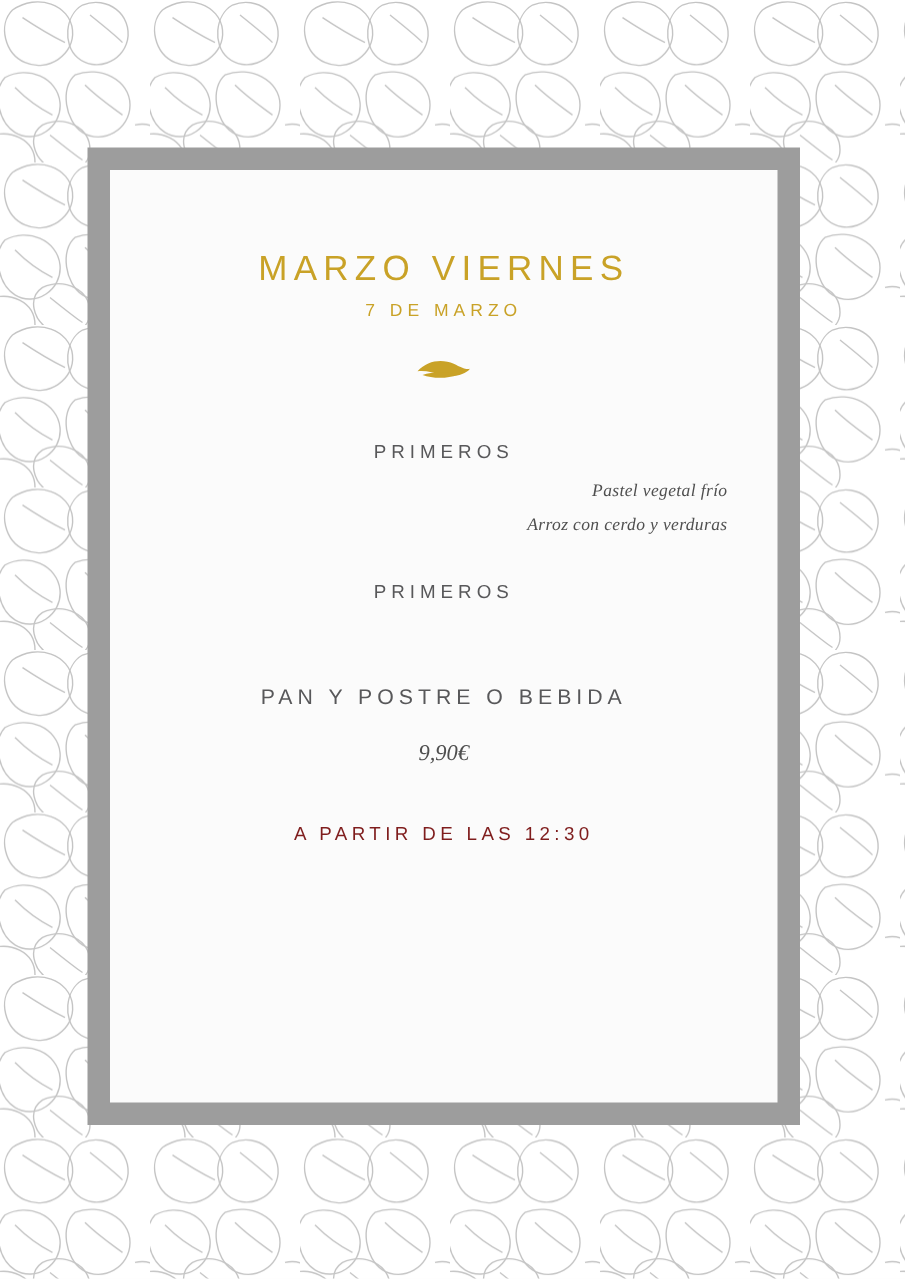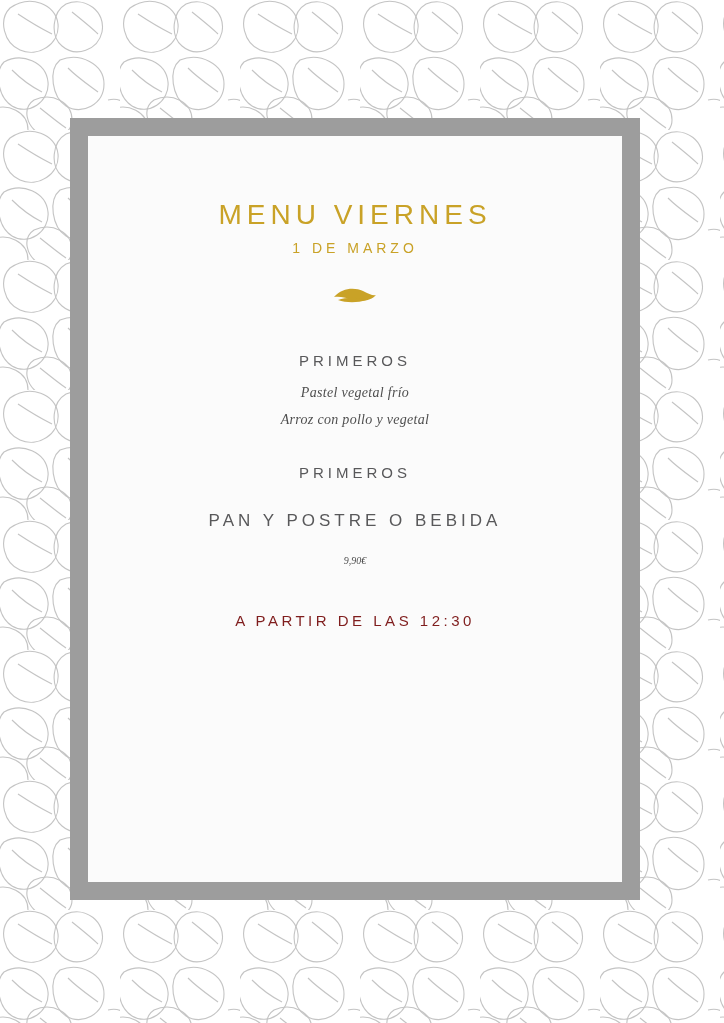--- a/index.html
+++ b/index.html
@@ -104,34 +104,35 @@
     margin: 0 0 16px 0;
   }
 
   .dish {
     font-family: "Liberation Serif", serif;
     font-style: italic;
     font-size: 14px;
     color: #4f4f4f;
     margin: 0 0 11px 0;
     letter-spacing: 0.3px;
+    text-align: right;
   }
 
   .highlight-title {
     font-size: 17px;
     letter-spacing: 4px;
     color: #58585a;
     font-weight: 400;
-    margin: 30px 0 0 0;
+    margin: 66px 0 0 0;
   }
 
   .price {
     font-family: "Liberation Serif", serif;
     font-style: italic;
-    font-size: 10px;
+    font-size: 18px;
     color: #4f4f4f;
     margin: 24px 0 0 0;
   }
 
   .footer-note {
     font-size: 15px;
     letter-spacing: 3.5px;
     color: #7f1d1d;
     font-weight: 400;
     margin: 46px 0 0 0;
@@ -164,34 +165,34 @@
     </defs>
     <rect x="0" y="0" width="724" height="1023" fill="url(#leafpat)"></rect>
   </svg>
 
   <div class="frame">
     <div class="frame-inner"></div>
   </div>
 
   <div class="menu">
 
-    <h1 class="menu-title">MENU VIERNES</h1>
-
-    <p class="menu-date">1 DE MARZO</p>
+    <h1 class="menu-title">MARZO VIERNES</h1>
+
+    <p class="menu-date">7 DE MARZO</p>
 
     <svg class="ornament" viewBox="0 0 46 22" xmlns="http://www.w3.org/2000/svg" aria-hidden="true">
       <path d="M2 13 C10 4 22 3 31 7 C37 10 41 12 44 11 C40 16 31 18 22 16 C14 14 8 12 2 13 Z" fill="#c9a227"></path>
       <path d="M6 16 C14 13 26 13 34 16 C26 19 14 19 6 16 Z" fill="#c9a227"></path>
     </svg>
 
     
     <div class="section first">
       <h2 class="section-title">PRIMEROS</h2>
       <p class="dish">Pastel vegetal frío</p>
-      <p class="dish">Arroz con pollo y vegetal</p>
+      <p class="dish">Arroz con cerdo y verduras</p>
     </div>
 
     
     <div class="section">
       <h2 class="section-title">PRIMEROS</h2>
     </div>
 
     
     <h2 class="highlight-title">PAN Y POSTRE O BEBIDA</h2>
     <p class="price">9,90€</p>

